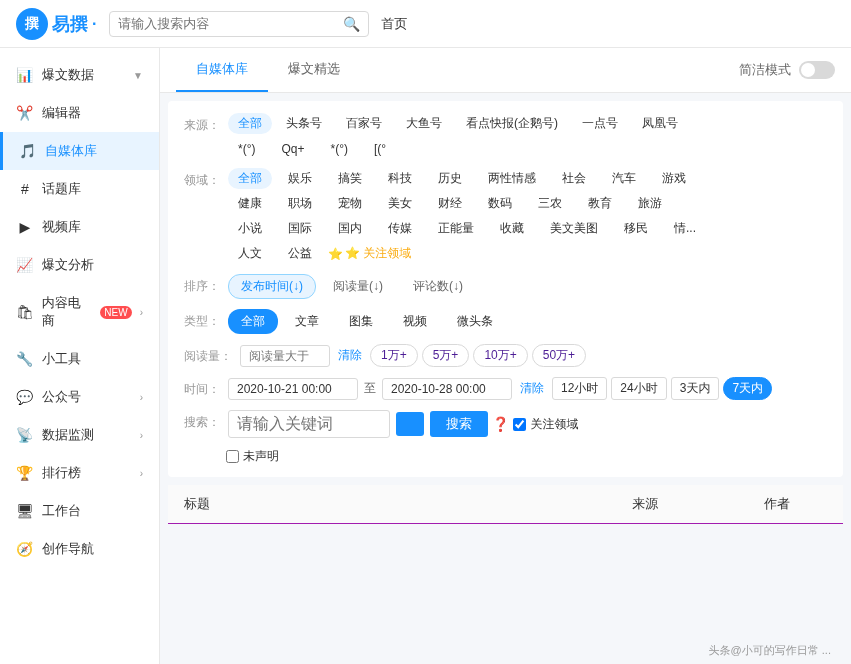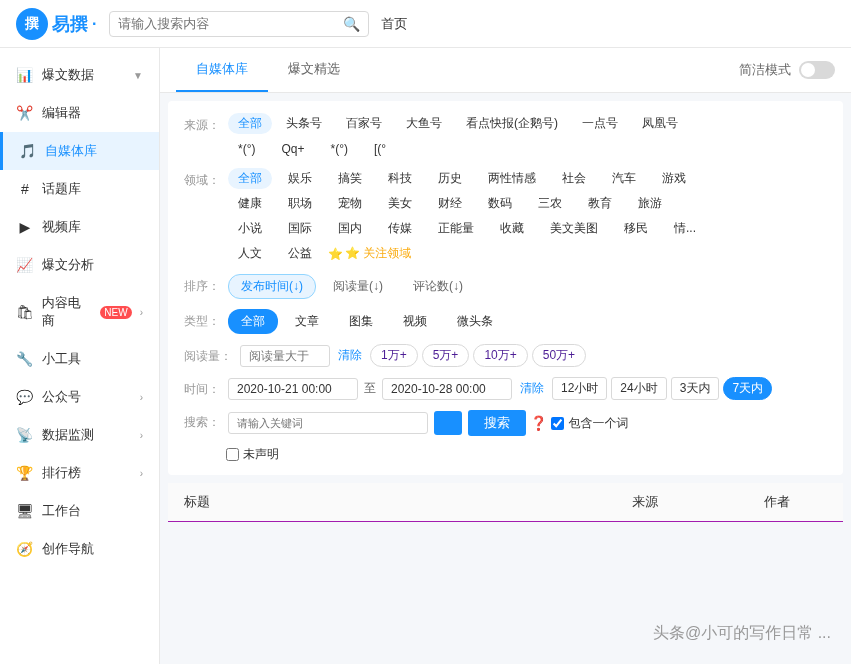--- a/index.html
+++ b/index.html
@@ -65,38 +65,38 @@
     .clear-btn { color: #1890ff; font-size: 12px; cursor: pointer; padding: 2px 4px; }
     .count-btn { padding: 2px 10px; border: 1px solid #d9d9d9; border-radius: 12px; font-size: 12px; cursor: pointer; color: #4c1d95; }
 
     
     .time-input { border: 1px solid #d9d9d9; border-radius: 3px; padding: 3px 8px; font-size: 12px; color: #333; width: 130px; }
     .time-sep { color: #666; font-size: 12px; padding: 0 2px; }
     .time-btn { padding: 2px 8px; border: 1px solid #d9d9d9; border-radius: 3px; font-size: 12px; cursor: pointer; color: #333; }
     .time-btn.active { background: #1890ff; color: white; border-color: #1890ff; border-radius: 12px; }
 
     
-    .search-input-main { border: 1px solid #d9d9d9; border-radius: 3px; padding: 4px 8px; font-size: 11px; color: #bbb; width: 200px; }
+    .search-input-main { border: 1px solid #d9d9d9; border-radius: 3px; padding: 4px 8px; font-size: 16px; color: #bbb; width: 162px; }
     .search-btn-main { background: #1890ff; color: white; border: none; border-radius: 3px; padding: 4px 16px; font-size: 13px; cursor: pointer; }
     .help-icon { color: #999; font-size: 14px; cursor: pointer; }
     .checkbox-label { display: flex; align-items: center; gap: 4px; font-size: 12px; color: #333; cursor: pointer; }
     .checkbox-label input { cursor: pointer; }
     .color-block { width: 28px; height: 24px; border-radius: 3px; background: #1890ff; display: inline-block; margin: 0 2px; cursor: pointer; }
     .undeclared-row { display: flex; align-items: center; gap: 6px; margin-top: 4px; }
 
     
     .table-area { background: #fff; margin: 0 8px 8px; border-radius: 4px; }
     .table-header { display: flex; background: #fafafa; border-bottom: 1px solid #a21caf; padding: 10px 0; }
     .table-col { flex: 1; text-align: center; font-size: 13px; color: #333; font-weight: 500; }
     .table-col:first-child { flex: 3; text-align: left; padding-left: 16px; }
     .table-col:nth-child(2) { flex: 1; }
     .table-col:nth-child(3) { flex: 1; }
 
     
-    .watermark { position: fixed; bottom: 20px; right: 20px; font-size: 16px; color: #999; }
+    .watermark { position: fixed; bottom: 6px; right: 20px; font-size: 11px; color: #999; }
   </style>
 </head>
 <body>
 
 <div class="app-container">
 
   <div class="topbar">
     <div class="logo">
       <div class="logo-icon">撰</div>
       <span>易撰</span>
@@ -305,21 +305,21 @@
 
         <div class="filter-row">
           <span class="filter-label">搜索：</span>
           <div class="filter-options" style="align-items:center;">
             <input class="search-input-main" type="text" placeholder="请输入关键词" style="">
             <div class="color-block"></div>
             <button class="search-btn-main">搜索</button>
             <span class="help-icon">❓</span>
             <label class="checkbox-label">
               <input type="checkbox" checked="" style="">
-              <span>包含一个词</span>
+              <span>关注领域</span>
             </label>
           </div>
         </div>
 
         <div class="undeclared-row">
           <span style="width:36px;"></span>
           <label class="checkbox-label">
             <input type="checkbox" style="">
             <span>未声明</span>
           </label>

